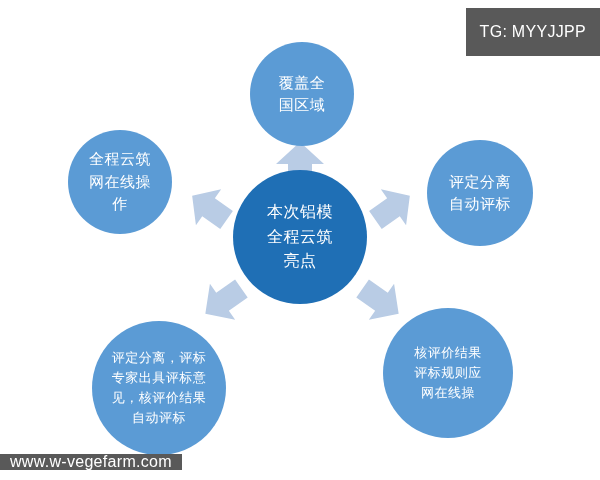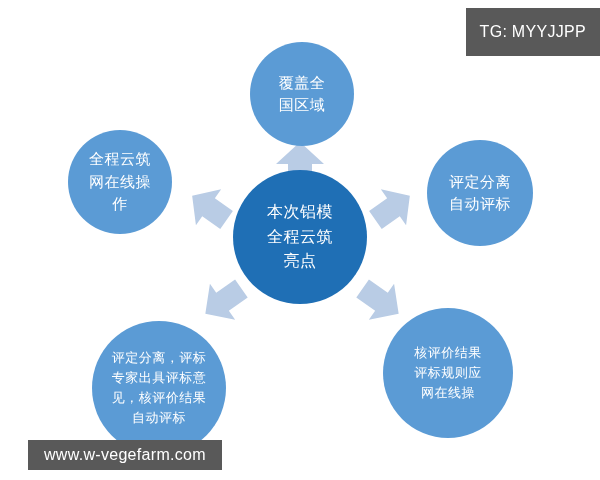--- a/index.html
+++ b/index.html
@@ -130,24 +130,23 @@
     right: 0px;
     top: 8px;
     height: 48px;
     padding: 0 14px;
     font-size: 16px;
   }
 
   #site-tag {
     left: 0px;
     bottom: 10px;
-    height: 30px;
-    padding: 0 16px;
+    height: 16px;
+    padding: 0 10px;
     font-size: 16px;
-    margin-left: 28px;
   }
 </style>
 </head>
 <body>
 
 <div id="canvas">
 
   <div class="arrow" style="left:272px; top:140px; width:56px; height:40px;">
     <svg width="56" height="40" viewBox="0 0 56 40">
       <path d="M28 2 L52 24 L40 24 L40 38 L16 38 L16 24 L4 24 Z" fill="#b9cce5"></path>

